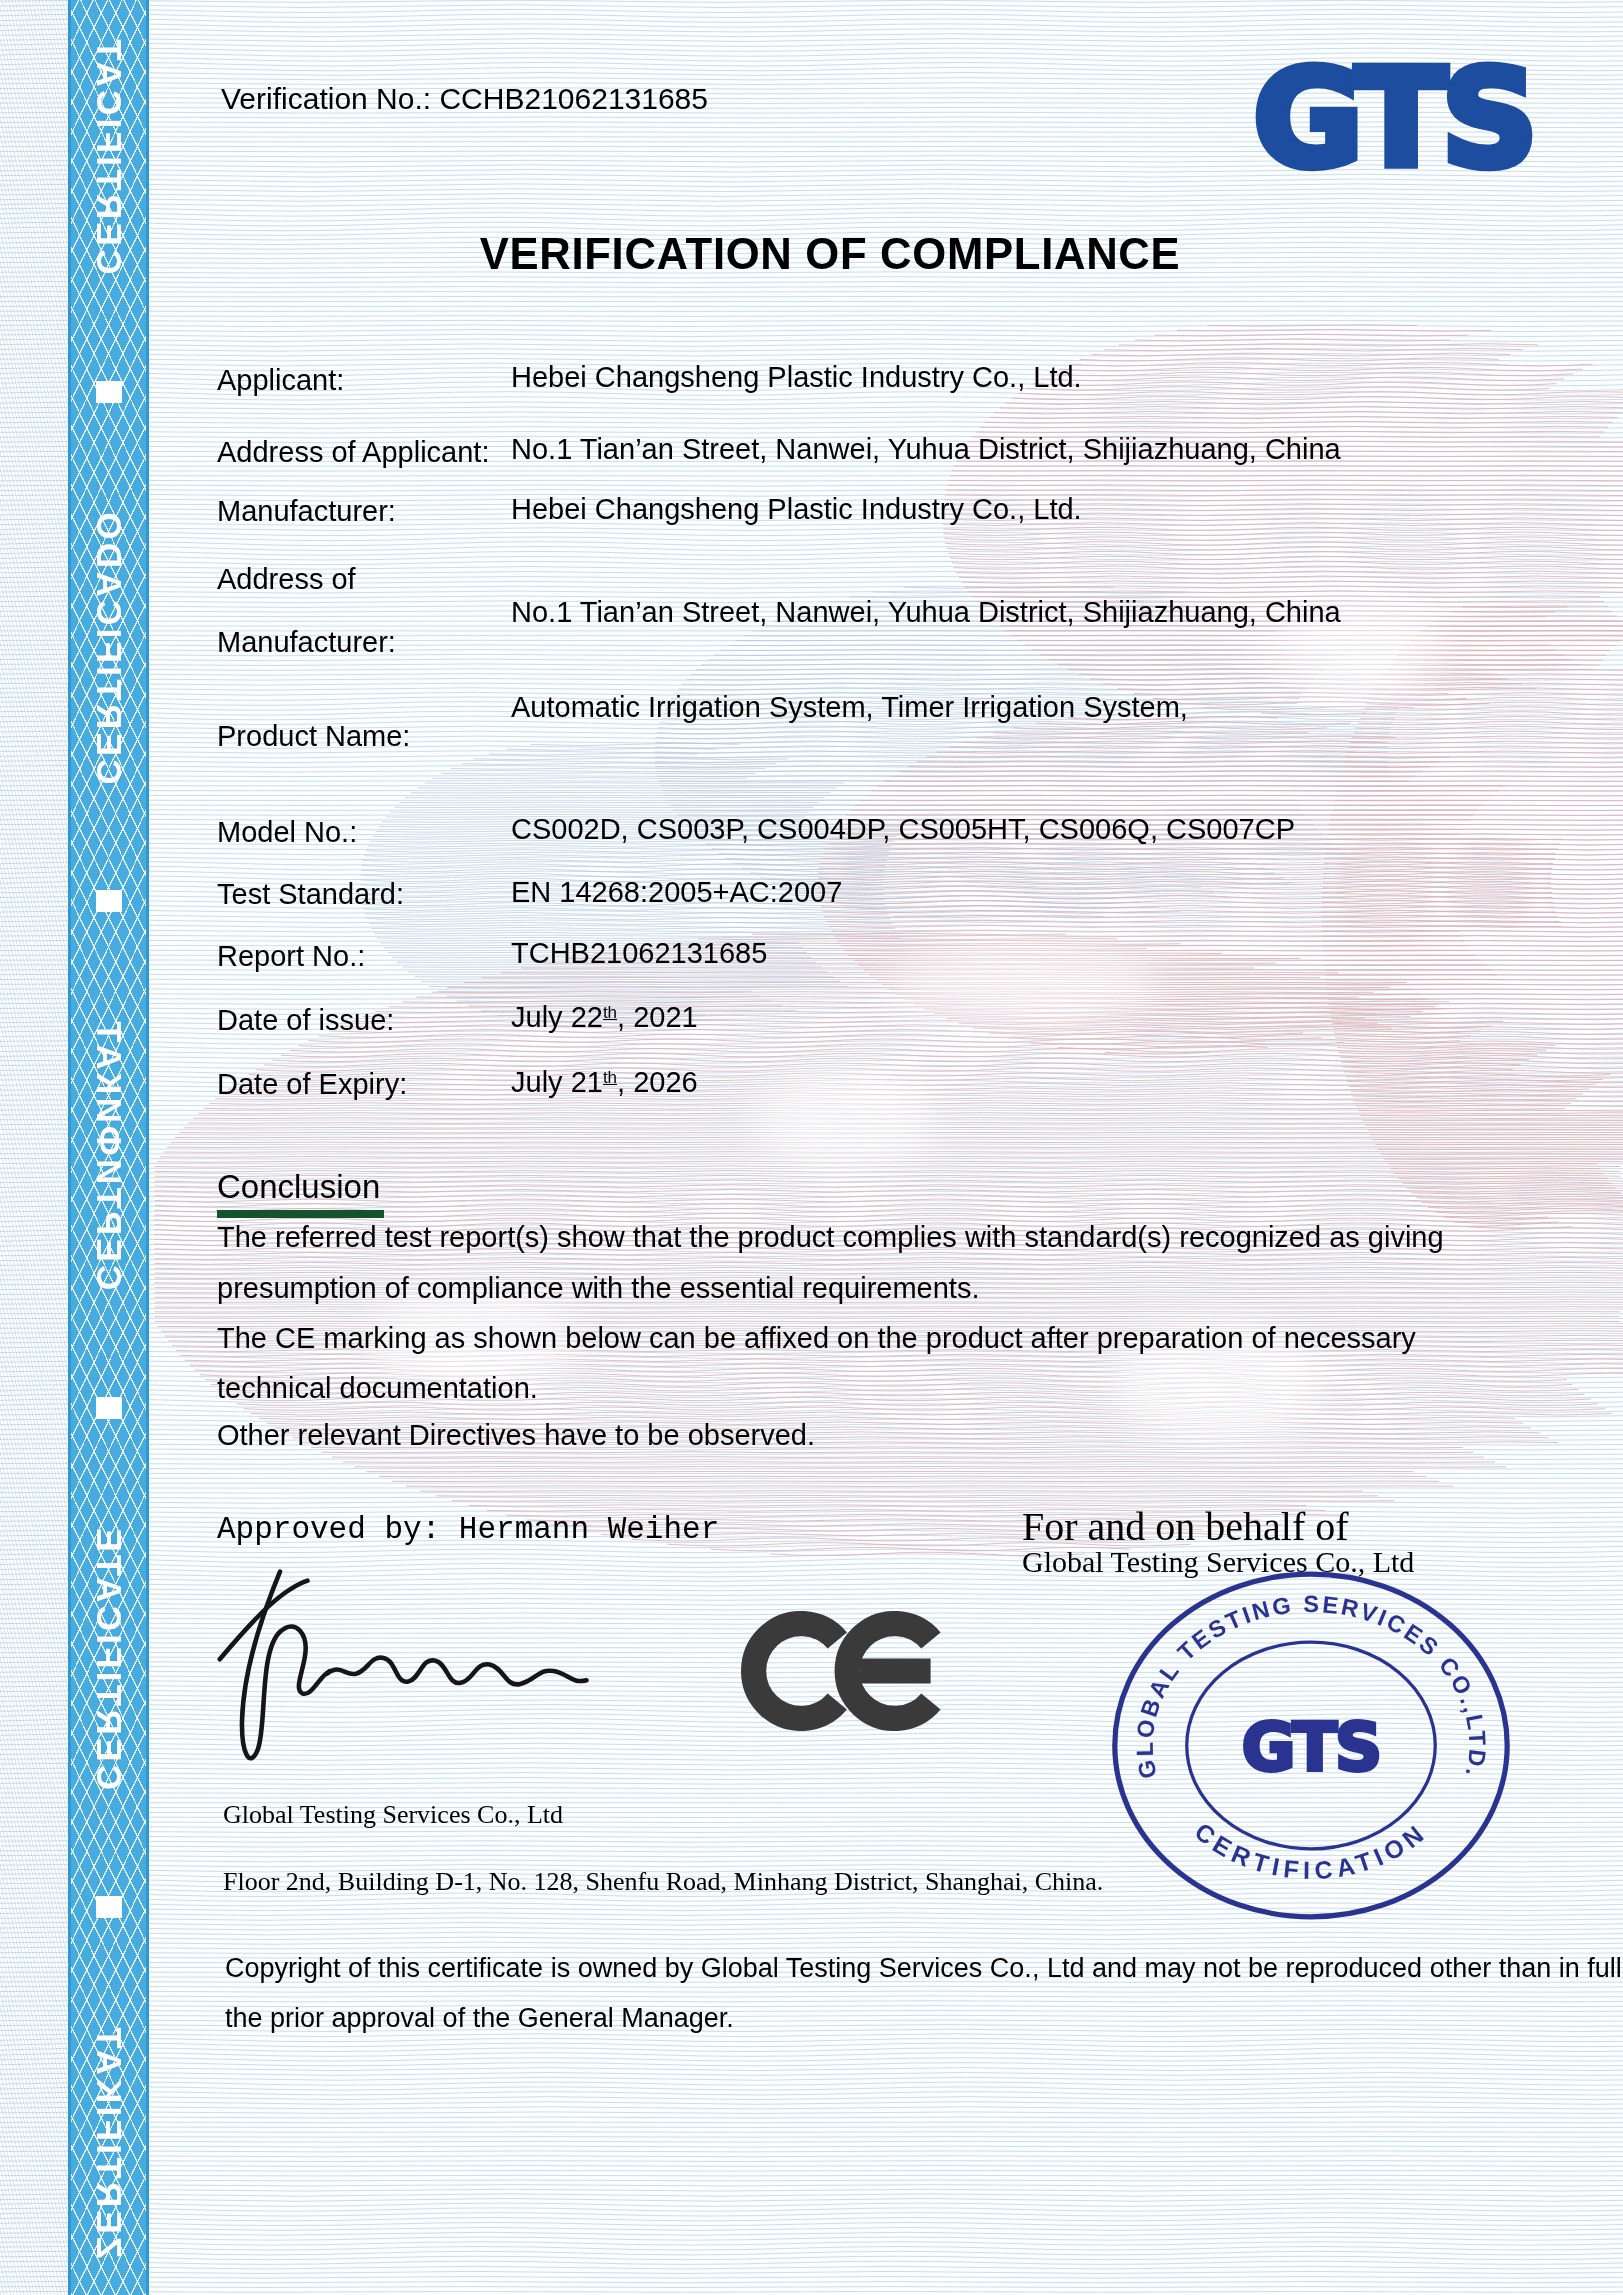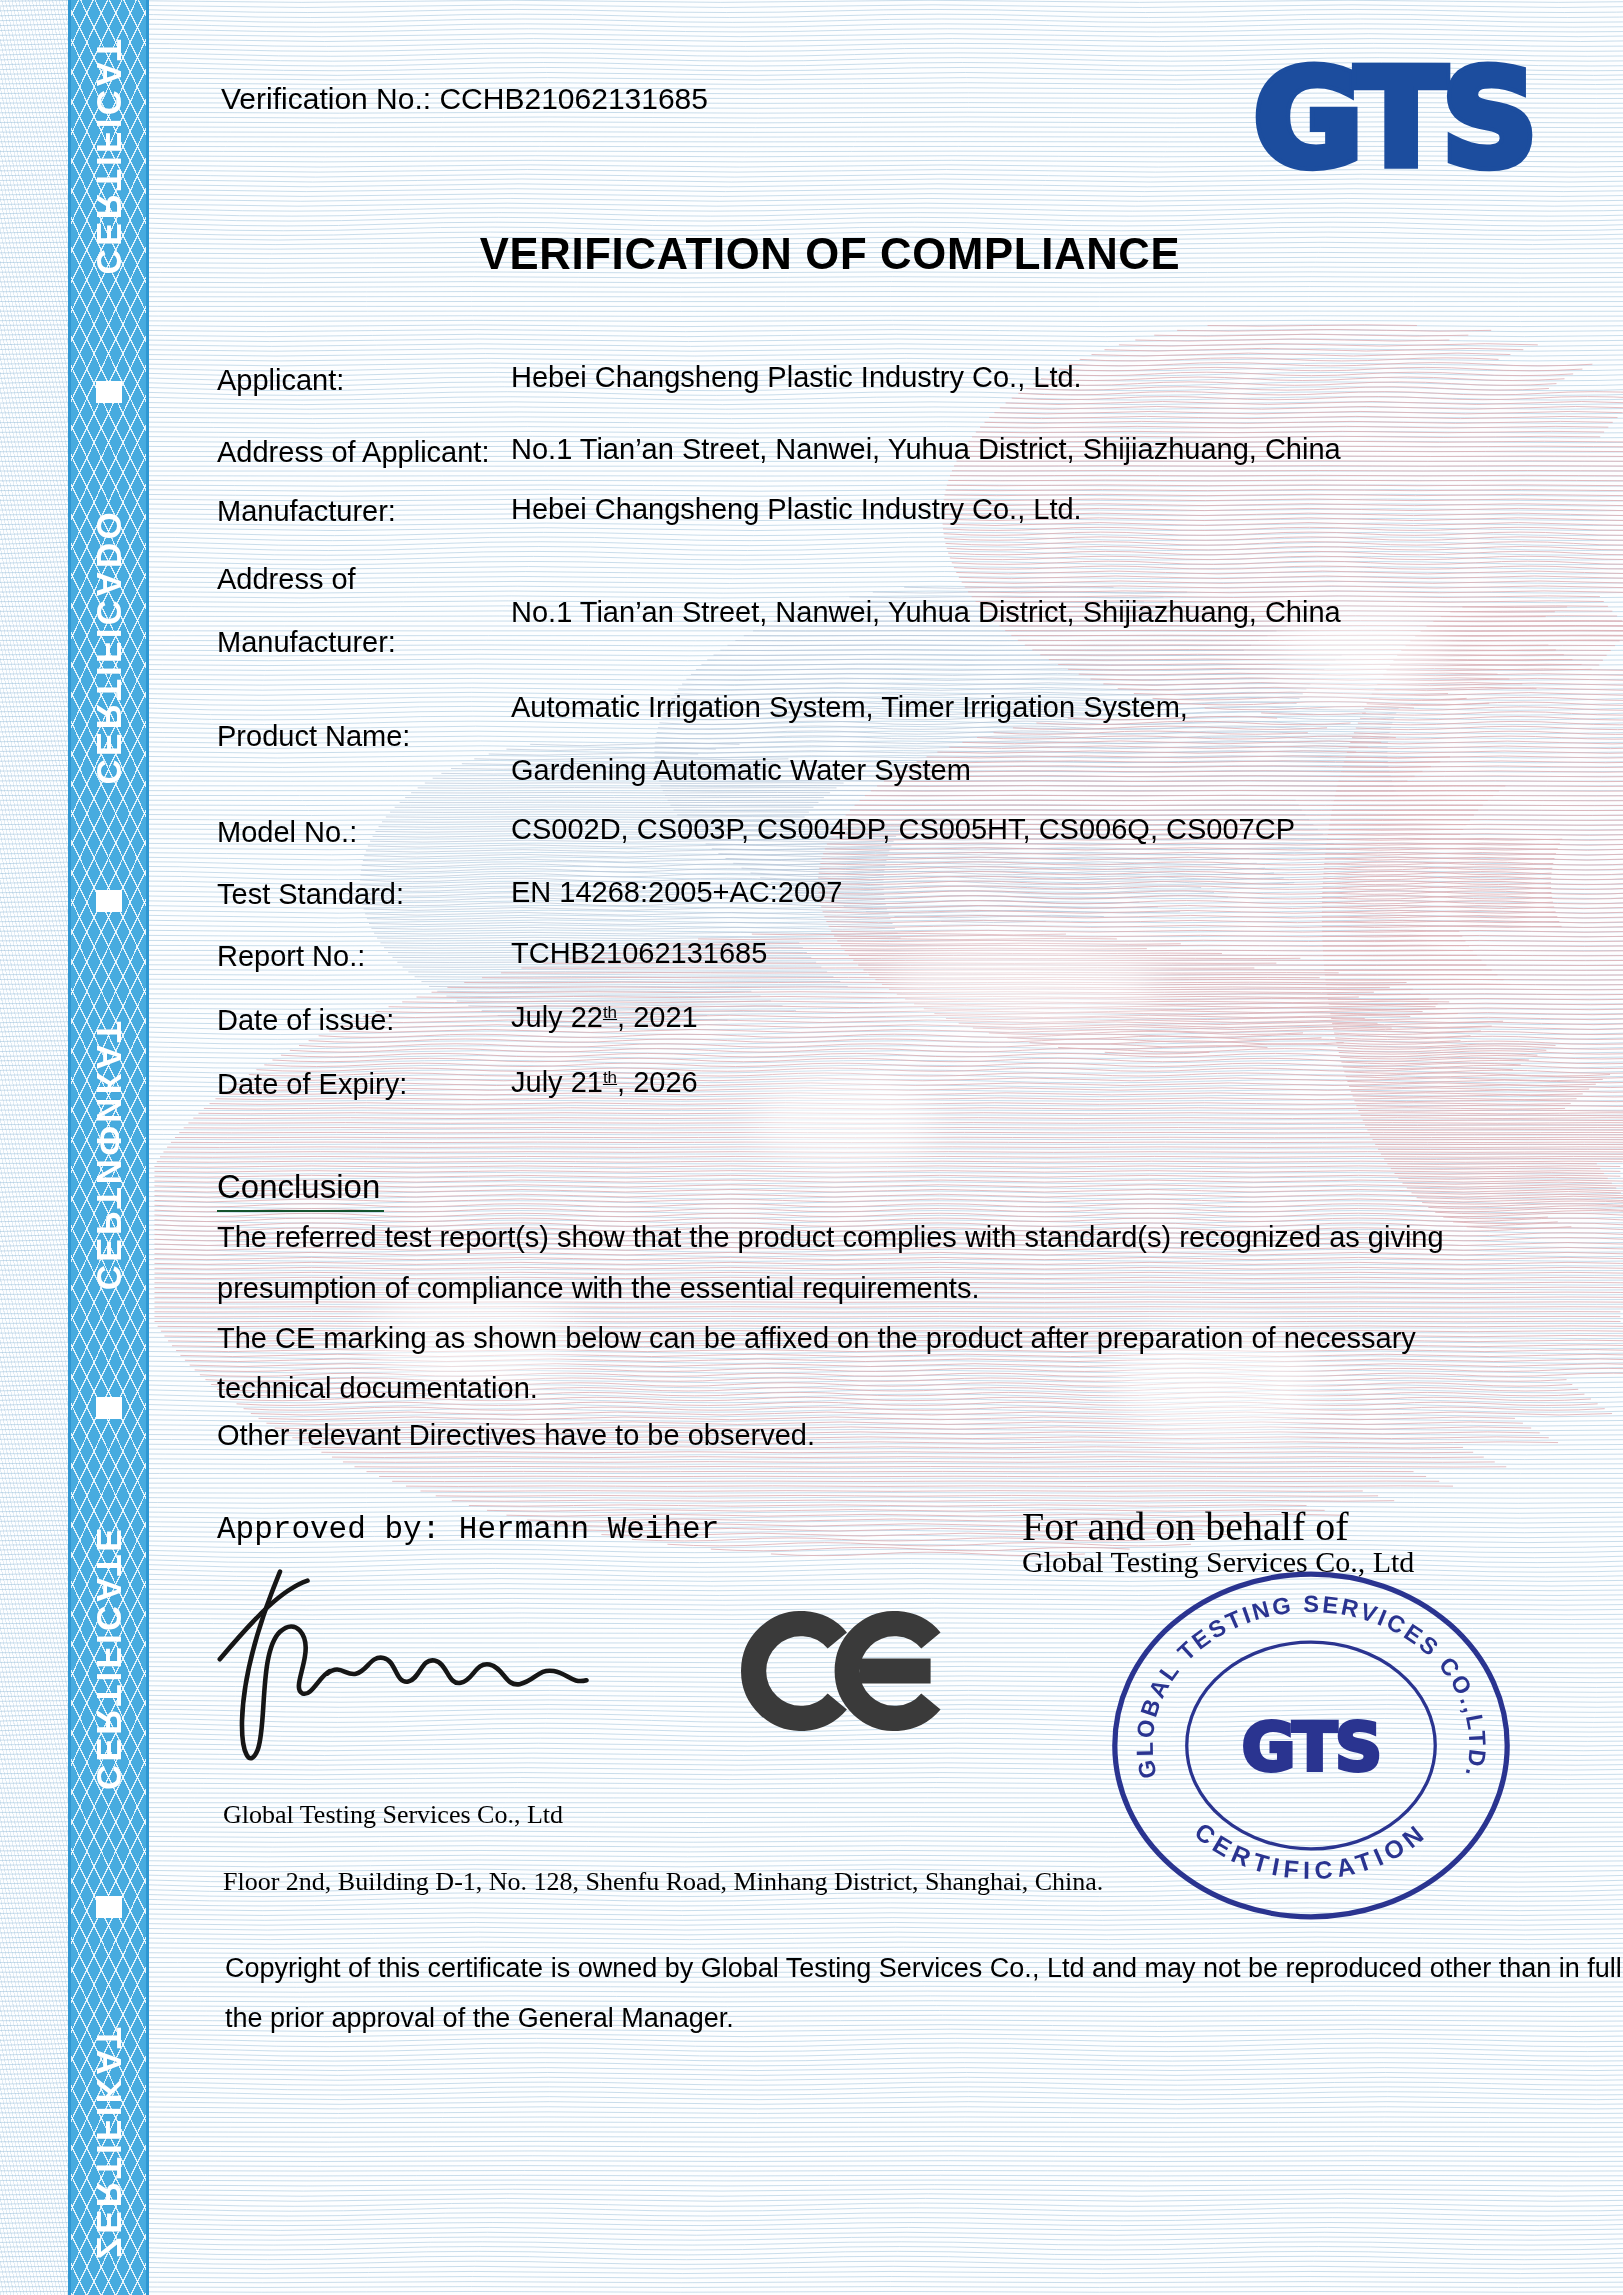--- a/index.html
+++ b/index.html
@@ -35,21 +35,21 @@
     position:absolute;left:149px;right:0;top:228px;text-align:center;
     font-size:45px;font-weight:bold;letter-spacing:0.7px;
     transform:translateX(-56px) scaleX(.97);
   }
   
   .f-label{position:absolute;left:217px;font-size:29px;}
   .f-value{position:absolute;left:511px;font-size:29px;white-space:nowrap;}
   .sup{font-size:17px;vertical-align:9.2px;text-decoration:underline;}
   
   .conclusion-heading{position:absolute;left:217px;top:1168px;font-size:33px;
-    border-bottom:2px solid #14532d;padding:0 3.9px 3.9px 0;text-align:right;}
+    border-bottom:8px solid #14532d;padding:0 3.9px 3.9px 0;text-align:right;}
   .c-line{position:absolute;left:217px;font-size:29px;white-space:nowrap;}
   
   .approved-by{position:absolute;left:217px;top:1512px;font-family:Liberation Mono, monospace;font-size:31px;}
   .behalf-1{position:absolute;left:1022px;top:1503px;font-family:"Liberation Serif",serif;font-size:40px;}
   .behalf-2{position:absolute;left:1022px;top:1545px;font-family:"Liberation Serif",serif;font-size:30px;}
   .signature{position:absolute;left:206px;top:1553px;}
   .ce-mark{position:absolute;left:741px;top:1611px;}
   .seal{position:absolute;left:1105px;top:1566px;}
   
   .foot-serif{position:absolute;left:223px;font-family:"Liberation Serif",serif;font-size:26px;white-space:pre;}
@@ -1121,21 +1121,20 @@
 
   <div class="f-label" style="top:495px">Manufacturer:</div>
   <div class="f-value" style="top:493px">Hebei Changsheng Plastic Industry Co., Ltd.</div>
 
   <div class="f-label" style="top:563px">Address of</div>
   <div class="f-label" style="top:626px">Manufacturer:</div>
   <div class="f-value" style="top:596px">No.1 Tian’an Street, Nanwei, Yuhua District, Shijiazhuang, China</div>
 
   <div class="f-value" style="top:691px">Automatic Irrigation System, Timer Irrigation System,</div>
   <div class="f-label" style="top:720px">Product Name:</div>
-  <div class="f-value" style="top:754px">Gardening Automatic Water System</div>
 
   <div class="f-label" style="top:816px">Model No.:</div>
   <div class="f-value" style="top:813px">CS002D, CS003P, CS004DP, CS005HT, CS006Q, CS007CP</div>
 
   <div class="f-label" style="top:878px">Test Standard:</div>
   <div class="f-value" style="top:876px">EN 14268:2005+AC:2007</div>
 
   <div class="f-label" style="top:940px">Report No.:</div>
   <div class="f-value" style="top:937px">TCHB21062131685</div>
 

